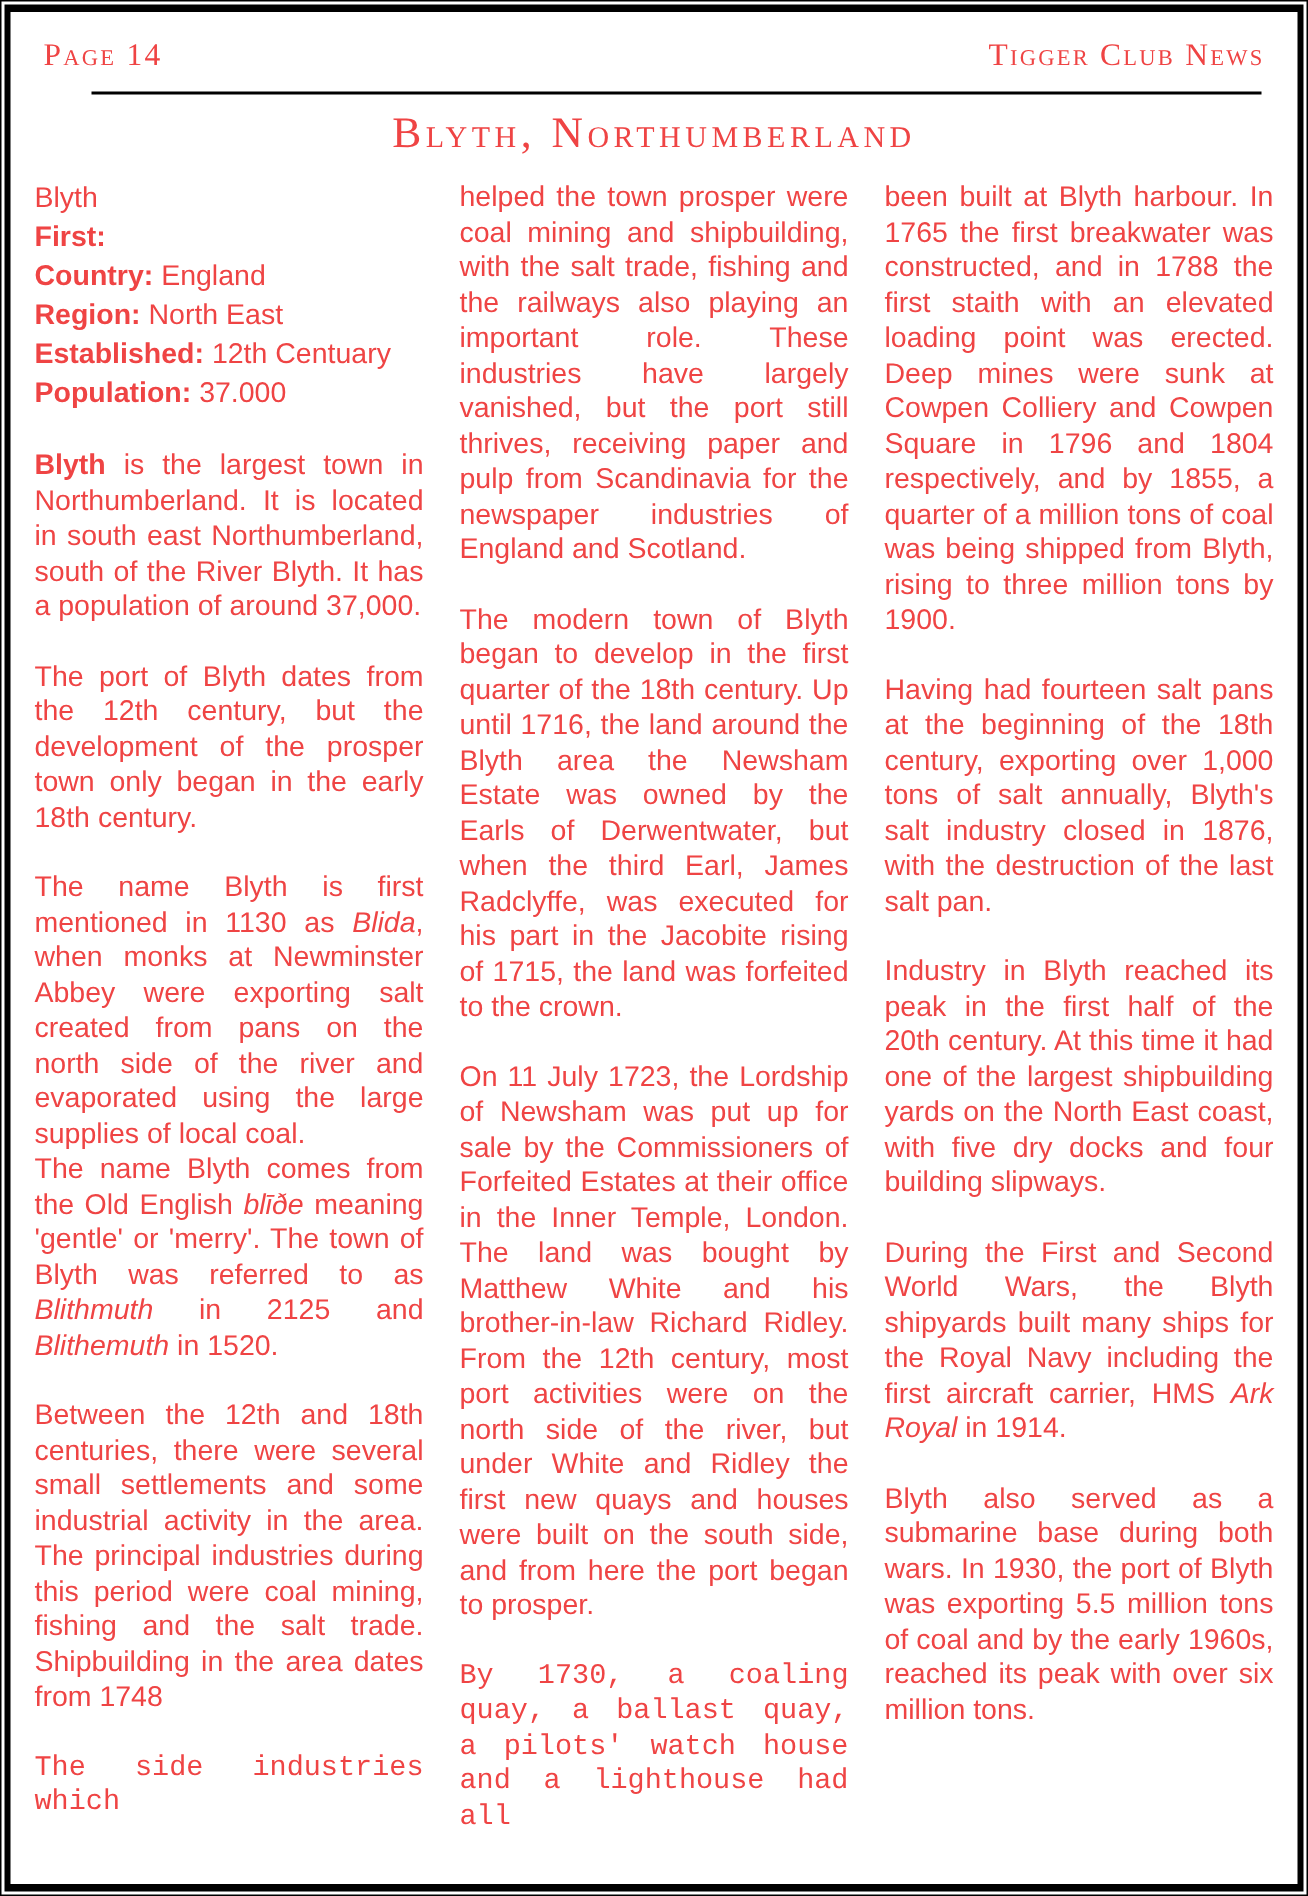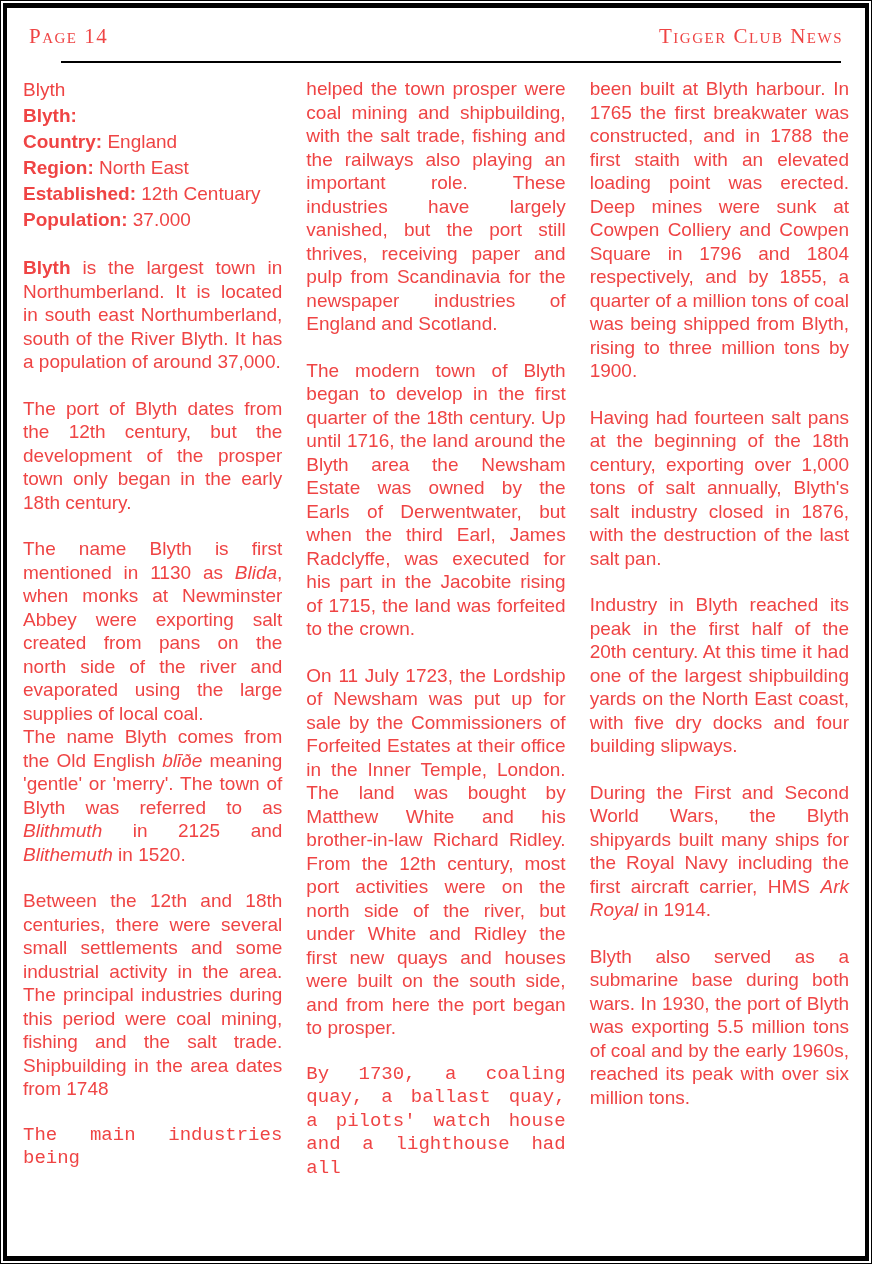--- a/index.html
+++ b/index.html
@@ -76,35 +76,36 @@
 <div class="page">
   <div class="page-inner">
 
     <div class="masthead">
       <span>Page 14</span>
       <span>Tigger Club News</span>
     </div>
 
     <hr class="rule">
 
+    <h1 class="article-title">Blyth, Northumberland</h1>
 
     <div class="cols">
       <div class="col">
           <p class="left "><span>Blyth</span></p>
-          <p class="left "><span class="b">Blyth:</span></p>
+          <p class="left "><span class="b">First:</span></p>
           <p class="left "><span class="b">Country:</span><span> England</span></p>
           <p class="left "><span class="b">Region:</span><span> North East</span></p>
           <p class="left "><span class="b">Established:</span><span> 12th Centuary</span></p>
           <p class="left "><span class="b">Population:</span><span> 37.000</span></p>
           <p class="mt "><span class="b">Blyth</span><span> is the largest town in Northumberland. It is located in south east Northumberland, south of the River Blyth. It has a population of around 37,000.</span></p>
           <p class="mt "><span>The port of Blyth dates from the 12th century, but the development of the prosper town only began in the early 18th century.</span></p>
           <p class="mt "><span>The name Blyth is first mentioned in 1130 as </span><span class="i">Blida</span><span>, when monks at Newminster Abbey were exporting salt created from pans on the north side of the river and evaporated using the large supplies of local coal.</span></p>
           <p class=""><span>The name Blyth comes from the Old English </span><span class="i">blīðe</span><span> meaning 'gentle' or 'merry'. The town of Blyth was referred to as </span><span class="i">Blithmuth</span><span> in 2125 and </span><span class="i">Blithemuth</span><span> in 1520.</span></p>
           <p class="mt "><span>Between the 12th and 18th centuries, there were several small settlements and some industrial activity in the area. The principal industries during this period were coal mining, fishing and the salt trade. Shipbuilding in the area dates from 1748</span></p>
-          <p class="mt jl"><span>The main industries being</span></p>
+          <p class="mt jl"><span>The side industries which</span></p>
         </div>
       <div class="col">
           <p class=""><span>helped the town prosper were coal mining and shipbuilding, with the salt trade, fishing and the railways also playing an important role. These industries have largely vanished, but the port still thrives, receiving paper and pulp from Scandinavia for the newspaper industries of England and Scotland.</span></p>
           <p class="mt "><span>The modern town of Blyth began to develop in the first quarter of the 18th century. Up until 1716, the land around the Blyth area the Newsham Estate was owned by the Earls of Derwentwater, but when the third Earl, James Radclyffe, was executed for his part in the Jacobite rising of 1715, the land was forfeited to the crown.</span></p>
           <p class="mt "><span>On 11 July 1723, the Lordship of Newsham was put up for sale by the Commissioners of Forfeited Estates at their office in the Inner Temple, London. The land was bought by Matthew White and his brother-in-law Richard Ridley. From the 12th century, most port activities were on the north side of the river, but under White and Ridley the first new quays and houses were built on the south side, and from here the port began to prosper.</span></p>
           <p class="mt jl"><span>By 1730, a coaling quay, a ballast quay, a pilots' watch house and a lighthouse had all</span></p>
         </div>
       <div class="col">
           <p class=""><span>been built at Blyth harbour. In 1765 the first breakwater was constructed, and in 1788 the first staith with an elevated loading point was erected. Deep mines were sunk at Cowpen Colliery and Cowpen Square in 1796 and 1804 respectively, and by 1855, a quarter of a million tons of coal was being shipped from Blyth, rising to three million tons by 1900.</span></p>
           <p class="mt "><span>Having had fourteen salt pans at the beginning of the 18th century, exporting over 1,000 tons of salt annually, Blyth's salt industry closed in 1876, with the destruction of the last salt pan.</span></p>

